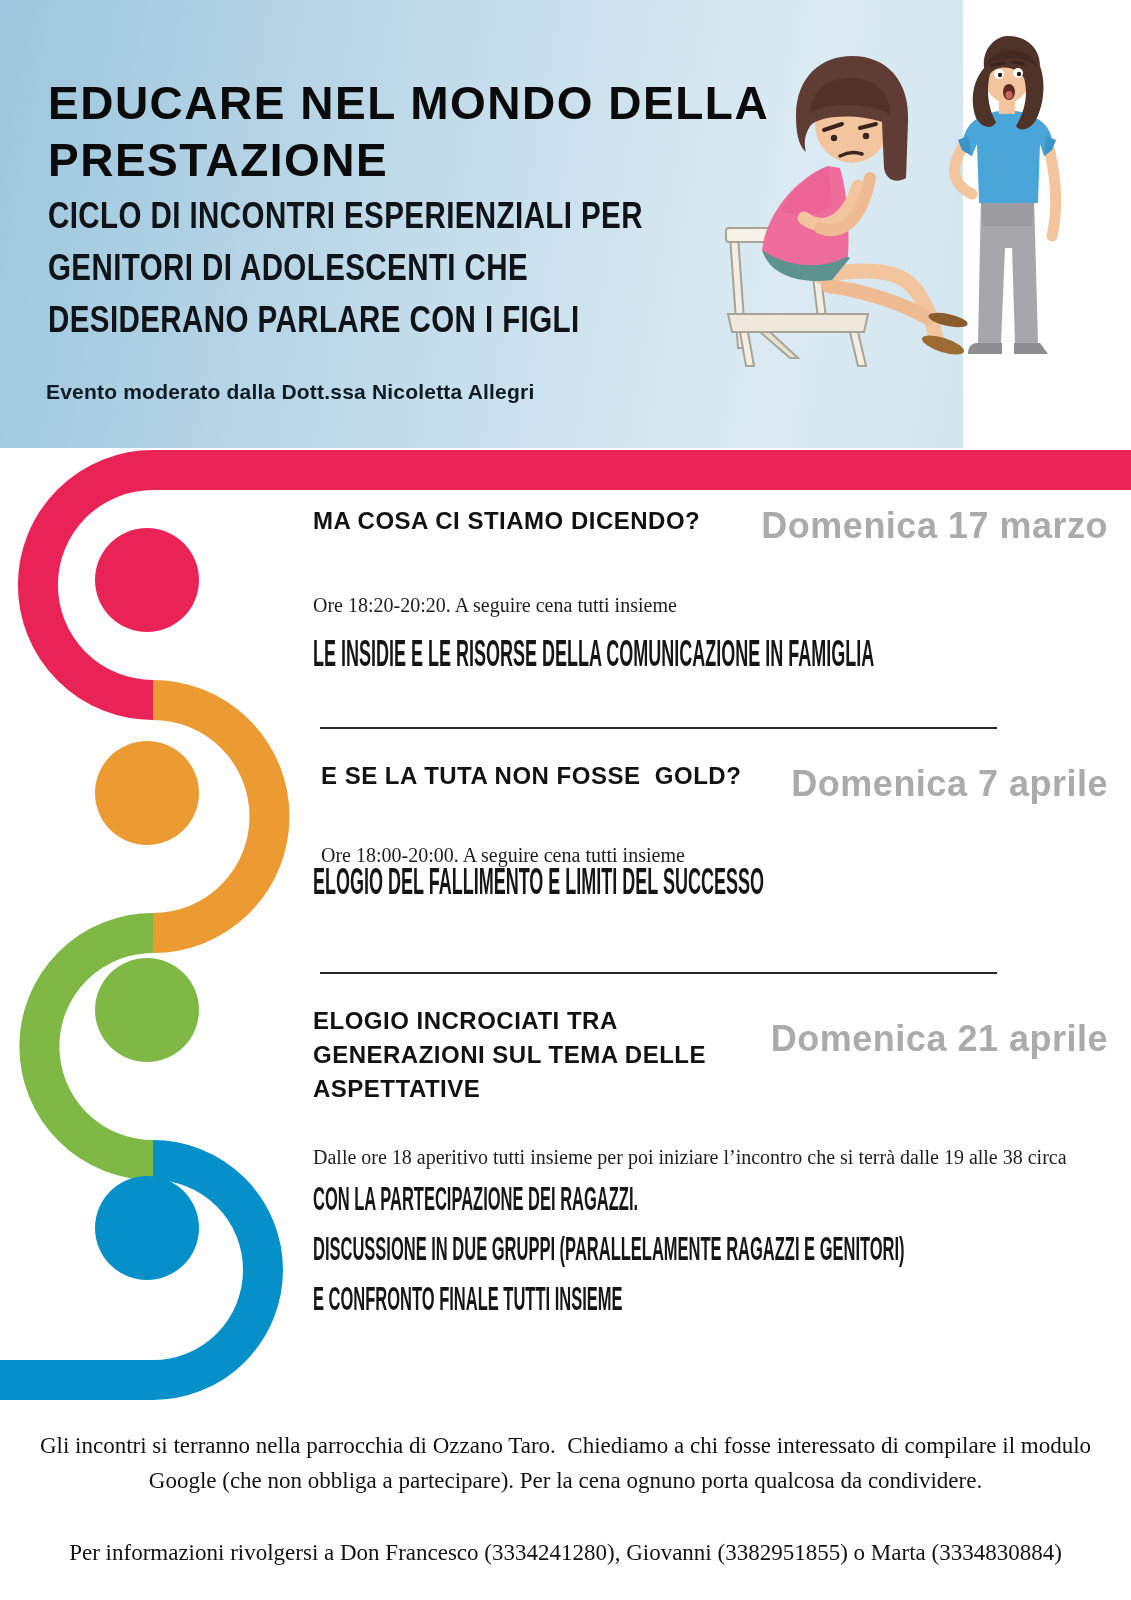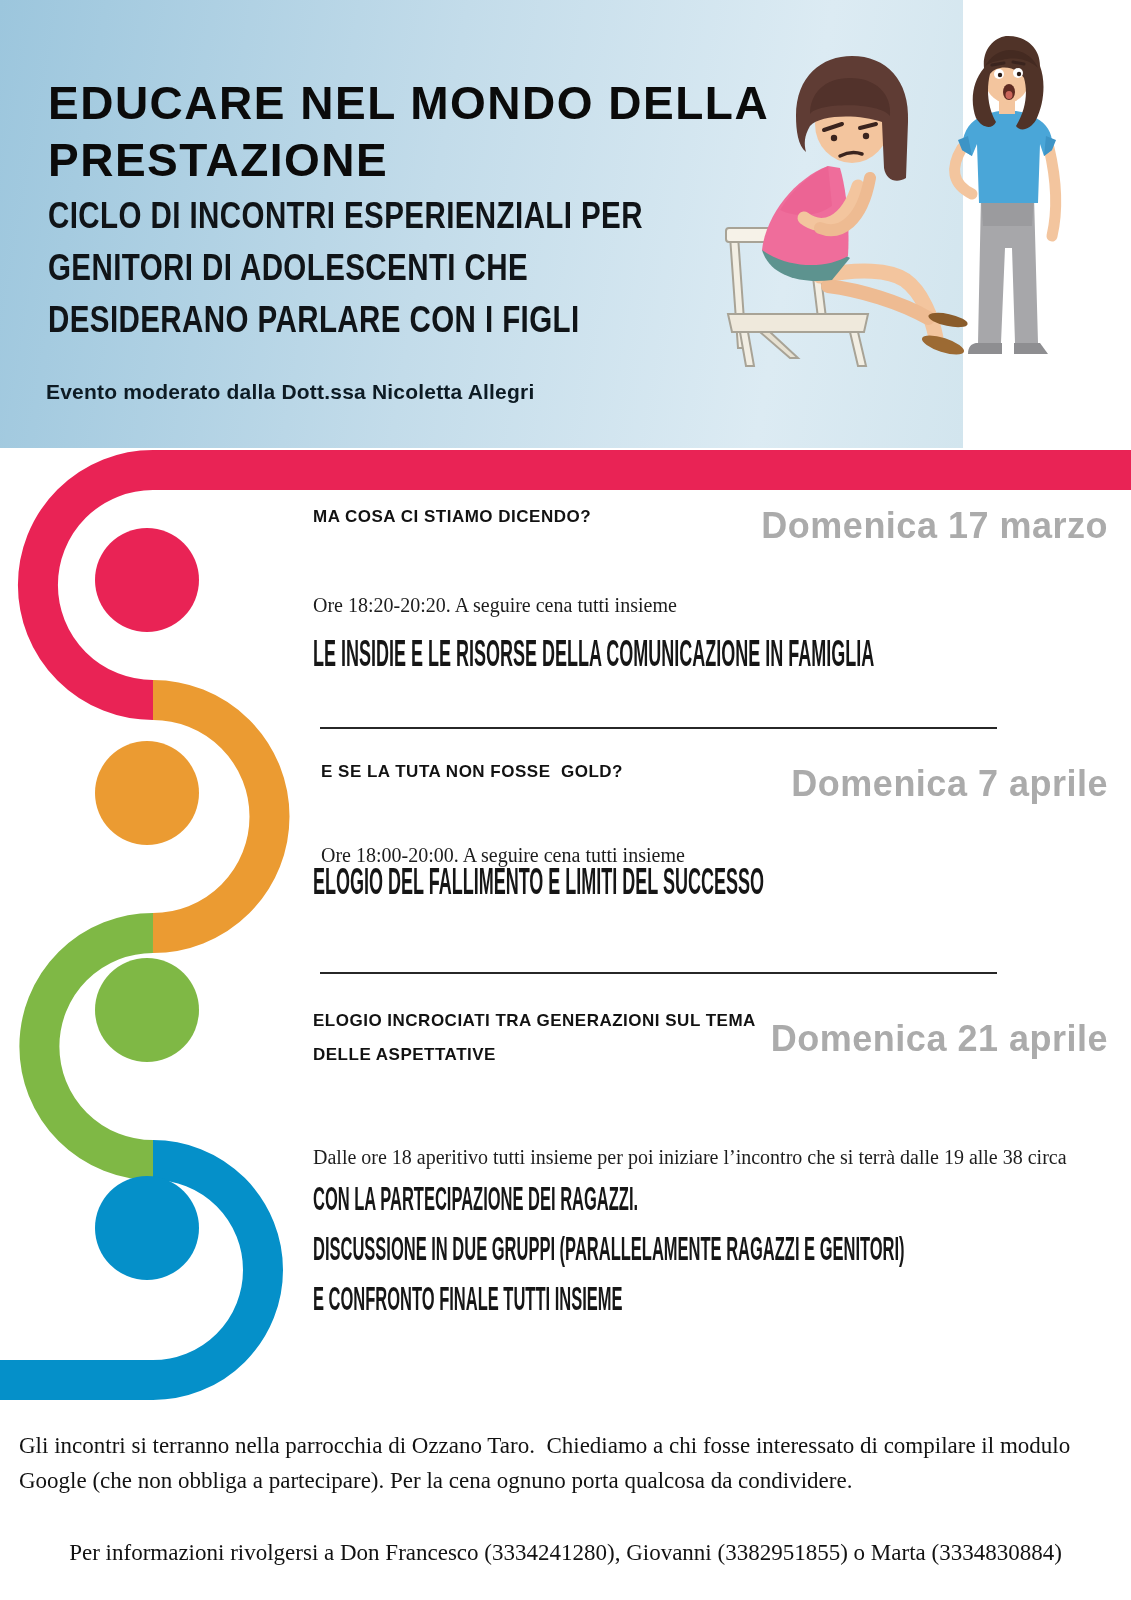--- a/index.html
+++ b/index.html
@@ -25,21 +25,21 @@
   }
   .hero-moderator{
     position:absolute;left:46px;top:380px;
     font-size:21px;font-weight:bold;color:#0d1b24;letter-spacing:.2px;
   }
   .illus{position:absolute;left:700px;top:18px;}
   
   .serpent{position:absolute;left:0;top:0;pointer-events:none;}
   
   .sec-title{
-    position:absolute;font-size:17px;font-weight:bold;letter-spacing:.5px;
+    position:absolute;font-size:24px;font-weight:bold;letter-spacing:.5px;
     color:#121212;white-space:pre;
   }
   .sec-title.wrap{white-space:pre-wrap;width:460px;line-height:34px;}
   .sec-date{
     position:absolute;right:23px;text-align:center;
     font-size:36px;font-weight:bold;letter-spacing:.5px;color:#ababab;white-space:pre;
   }
   .sec-time{
     position:absolute;left:313px;
     font-family:"Liberation Serif",serif;font-size:20px;line-height:33px;color:#1d1d1d;margin-top:36px;
@@ -50,21 +50,21 @@
     transform:scaleX(.5);transform-origin:left top;
   }
   .cond.big{font-size:36px;}
   .cond-lines{position:absolute;left:313px;top:1180px;}
   .cond-lines .cond{position:static;display:block;height:50px;font-size:33px;}
   .divider{position:absolute;left:320px;width:677px;height:2px;background:#272727;}
   
   .footer-info{
     position:absolute;left:19px;top:1428px;width:1093px;
     font-family:"Liberation Serif",serif;font-size:23px;line-height:35px;
-    color:#121212;white-space:pre-wrap;
+    text-align:center;color:#121212;white-space:pre-wrap;
   }
   .footer-contacts{
     position:absolute;left:0;top:1540px;width:1131px;
     font-family:"Liberation Serif",serif;font-size:23px;
     text-align:center;color:#121212;
   }
 </style>
 </head>
 <body>
 

